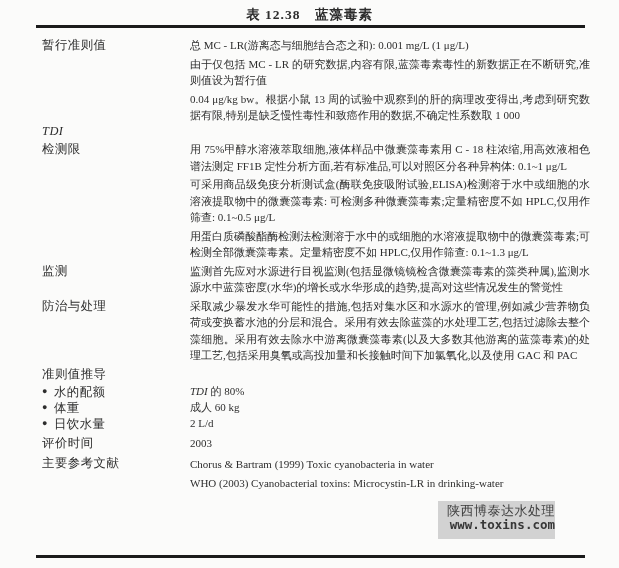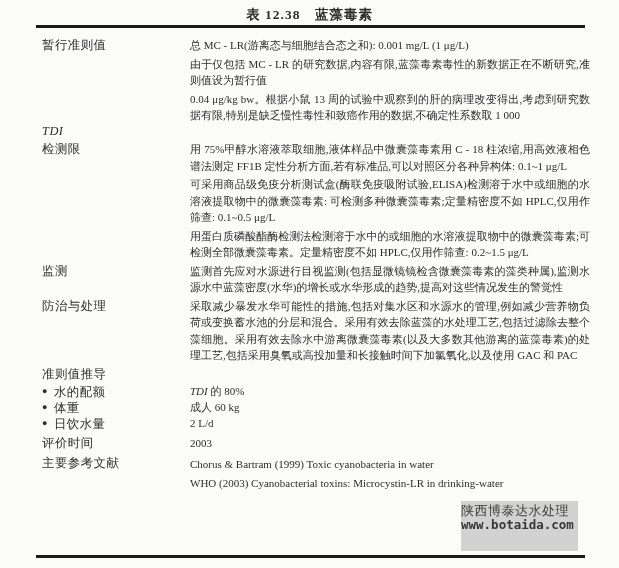--- a/index.html
+++ b/index.html
@@ -33,23 +33,23 @@
   .val p:last-child{margin-bottom:0;}
   .italic{font-style:italic;margin-top:32px;}
   .deriv-head .lbl{letter-spacing:0.5px;}
   .bullet-row{margin-bottom:0;}
   .bullet-row .lbl,.bullet-row .val{line-height:15.3px;}
   .bullet{display:inline-block;font-size:9px;vertical-align:1.5px;margin-right:6px;}
   .eval-row{margin-top:4px;}
   .refs-row{margin-top:3px;}
   .refs-row .val p{line-height:19.5px;margin-bottom:0;text-align:left;}
   .watermark{
-    position:absolute;left:461px;top:501px;width:117px;height:50px;
+    position:absolute;left:438px;top:501px;width:117px;height:38px;
     background:rgba(207,207,207,0.93);
-    text-align:left;padding-top:2px;box-sizing:border-box;
+    text-align:right;padding-top:2px;box-sizing:border-box;
   }
   .wm-company{
     font-family:"Liberation Sans","DejaVu Sans",sans-serif;
     font-size:13px;color:#3d3d3d;letter-spacing:0.5px;line-height:15px;white-space:nowrap;
   }
   .wm-url{
     font-family:"DejaVu Sans Mono","Liberation Mono",monospace;
     font-weight:bold;font-size:12.5px;color:#383838;line-height:14px;white-space:nowrap;
   }
 </style>
@@ -76,21 +76,21 @@
       <div class="val">
         <p>0.04 μg/kg bw。根据小鼠 13 周的试验中观察到的肝的病理改变得出,考虑到研究数据有限,特别是缺乏慢性毒性和致癌作用的数据,不确定性系数取 1 000</p>
       </div>
     </div>
 
     <div class="row">
       <div class="lbl">检测限</div>
       <div class="val">
         <p>用 75%甲醇水溶液萃取细胞,液体样品中微囊藻毒素用 C - 18 柱浓缩,用高效液相色谱法测定 FF1B 定性分析方面,若有标准品,可以对照区分各种异构体: 0.1~1 μg/L</p>
         <p>可采用商品级免疫分析测试盒(酶联免疫吸附试验,ELISA)检测溶于水中或细胞的水溶液提取物中的微囊藻毒素: 可检测多种微囊藻毒素;定量精密度不如 HPLC,仅用作筛查: 0.1~0.5 μg/L</p>
-        <p>用蛋白质磷酸酯酶检测法检测溶于水中的或细胞的水溶液提取物中的微囊藻毒素;可检测全部微囊藻毒素。定量精密度不如 HPLC,仅用作筛查: 0.2~1.5 μg/L</p>
+        <p>用蛋白质磷酸酯酶检测法检测溶于水中的或细胞的水溶液提取物中的微囊藻毒素;可检测全部微囊藻毒素。定量精密度不如 HPLC,仅用作筛查: 0.1~1.3 μg/L</p>
       </div>
     </div>
 
     <div class="row">
       <div class="lbl">监测</div>
       <div class="val">
         <p>监测首先应对水源进行目视监测(包括显微镜镜检含微囊藻毒素的藻类种属),监测水源水中蓝藻密度(水华)的增长或水华形成的趋势,提高对这些情况发生的警觉性</p>
       </div>
     </div>
 
@@ -133,18 +133,18 @@
       <div class="val">
         <p>Chorus &amp; Bartram (1999) Toxic cyanobacteria in water</p>
         <p>WHO (2003) Cyanobacterial toxins: Microcystin-LR in drinking-water</p>
       </div>
     </div>
 
   </div>
 
   <div class="watermark">
     <div class="wm-company">陕西博泰达水处理</div>
-    <div class="wm-url">www.botaida.com</div>
+    <div class="wm-url">www.toxins.com</div>
   </div>
 
   <div class="rule rule-bottom"></div>
 
 </div>
 
 </body></html>

